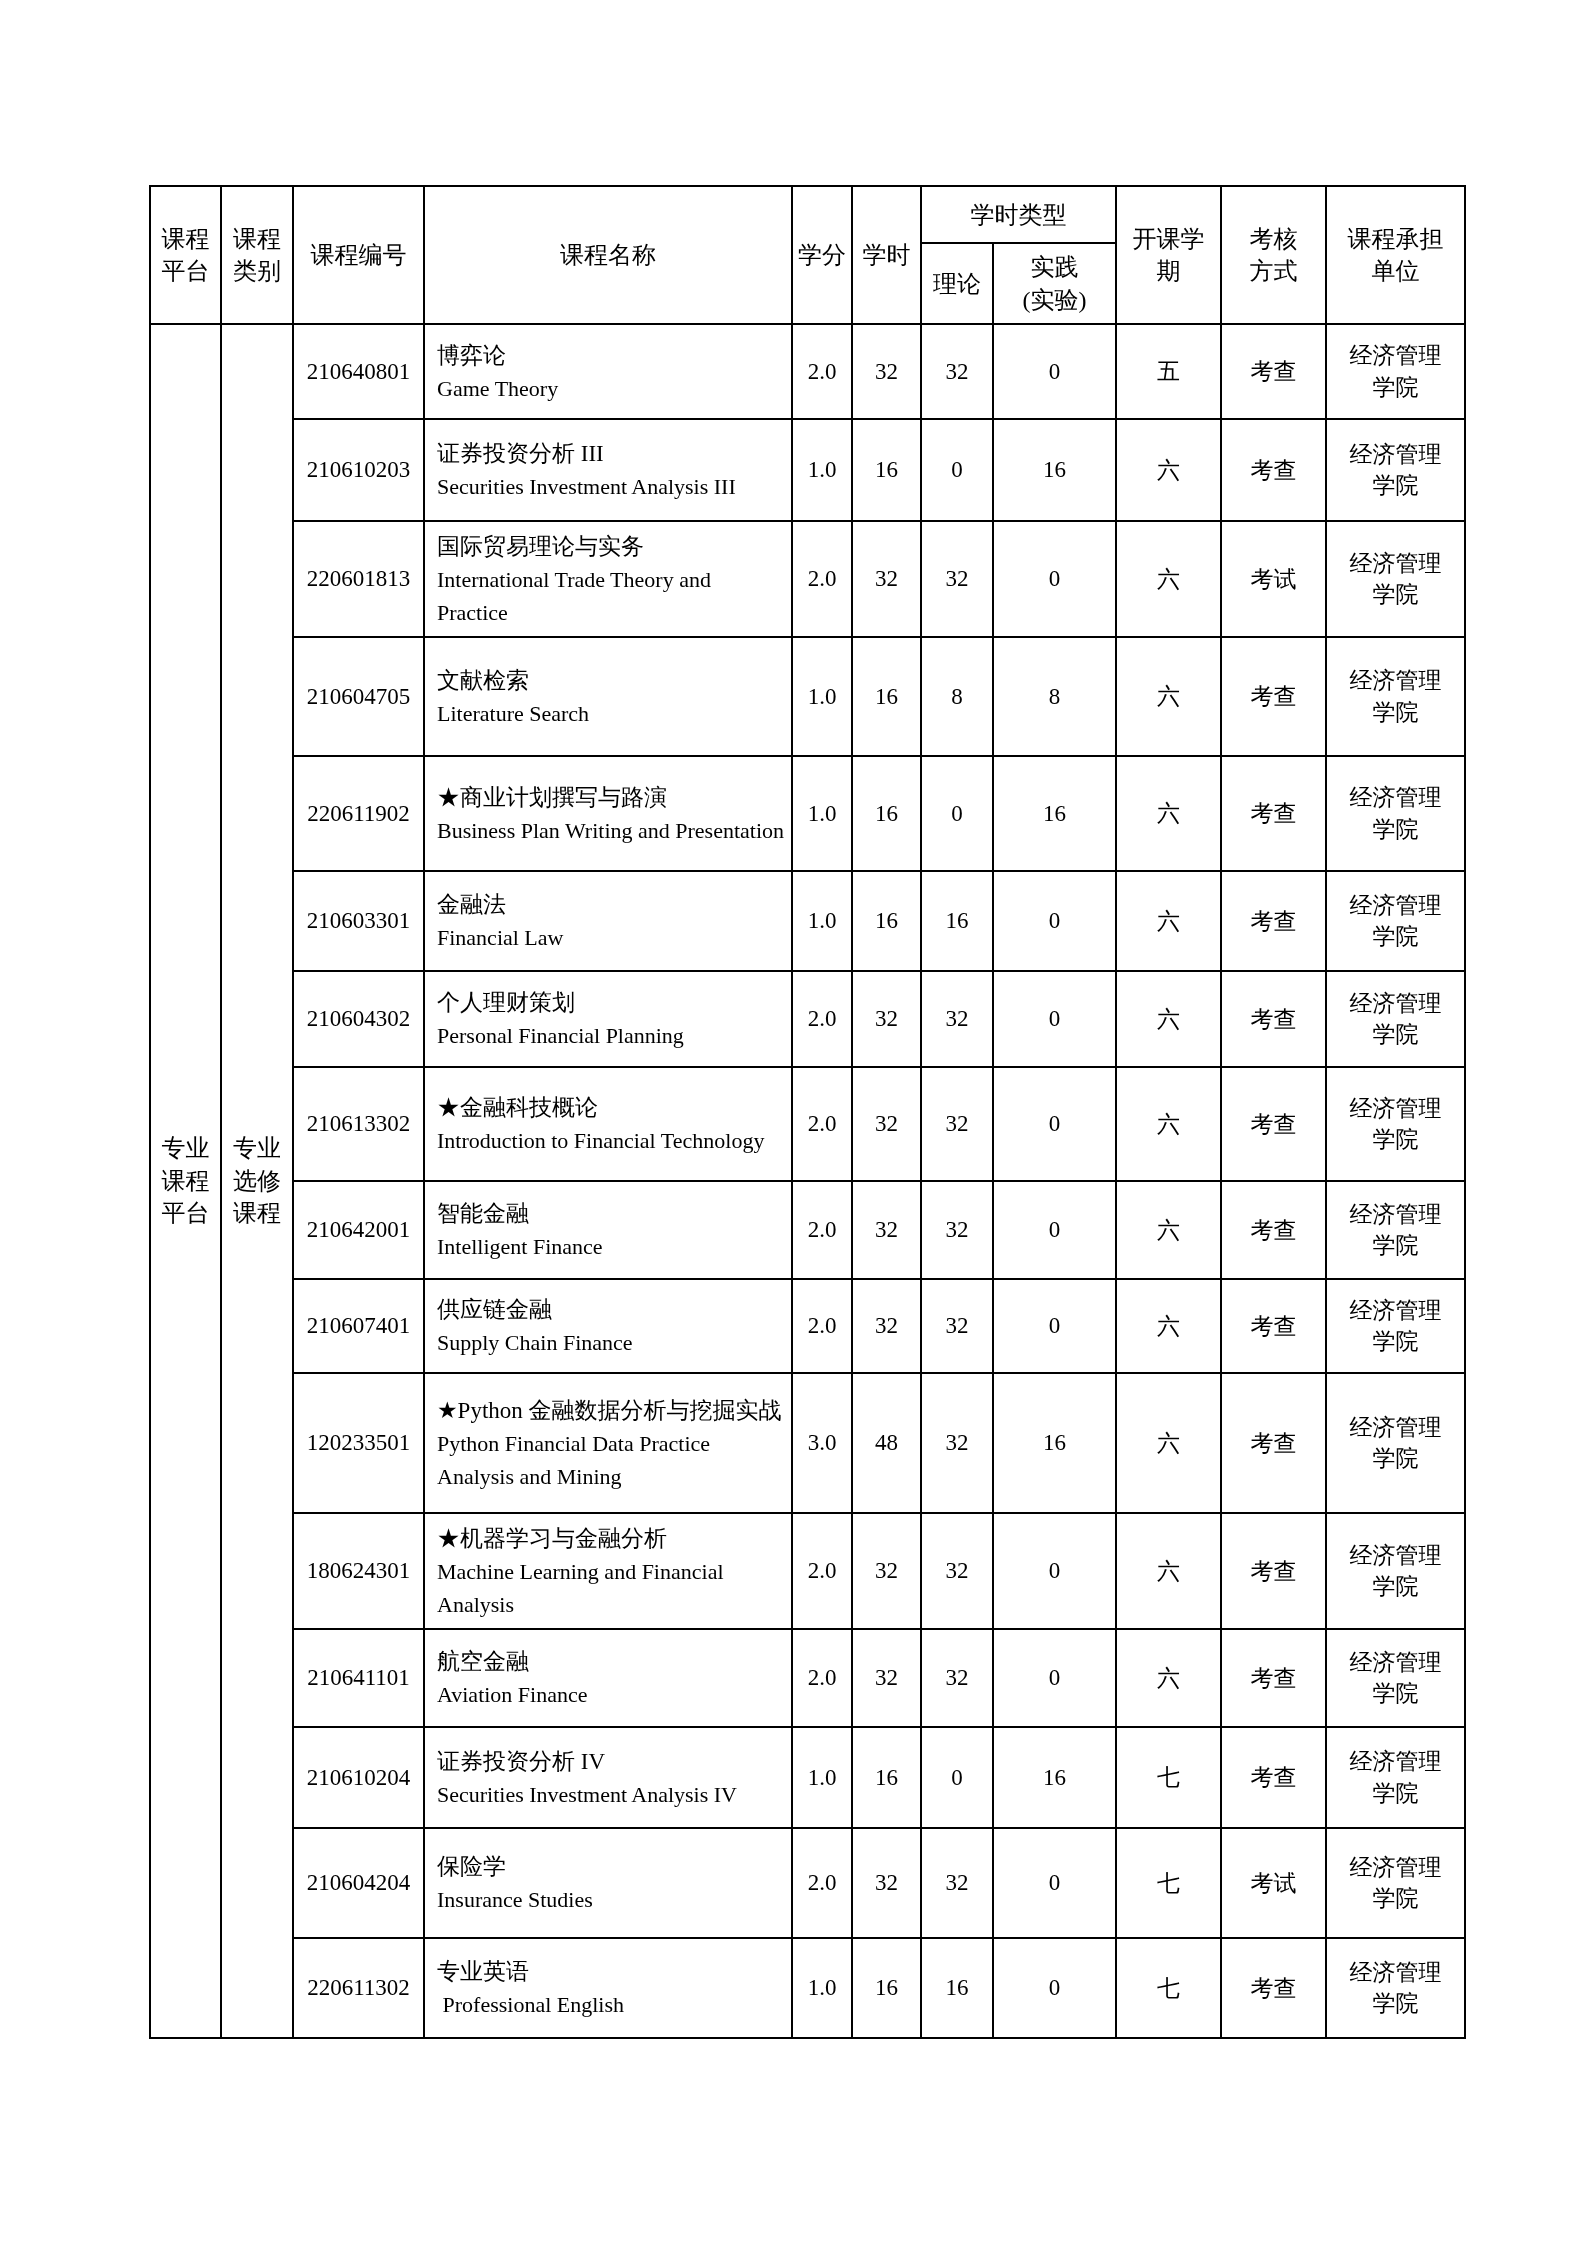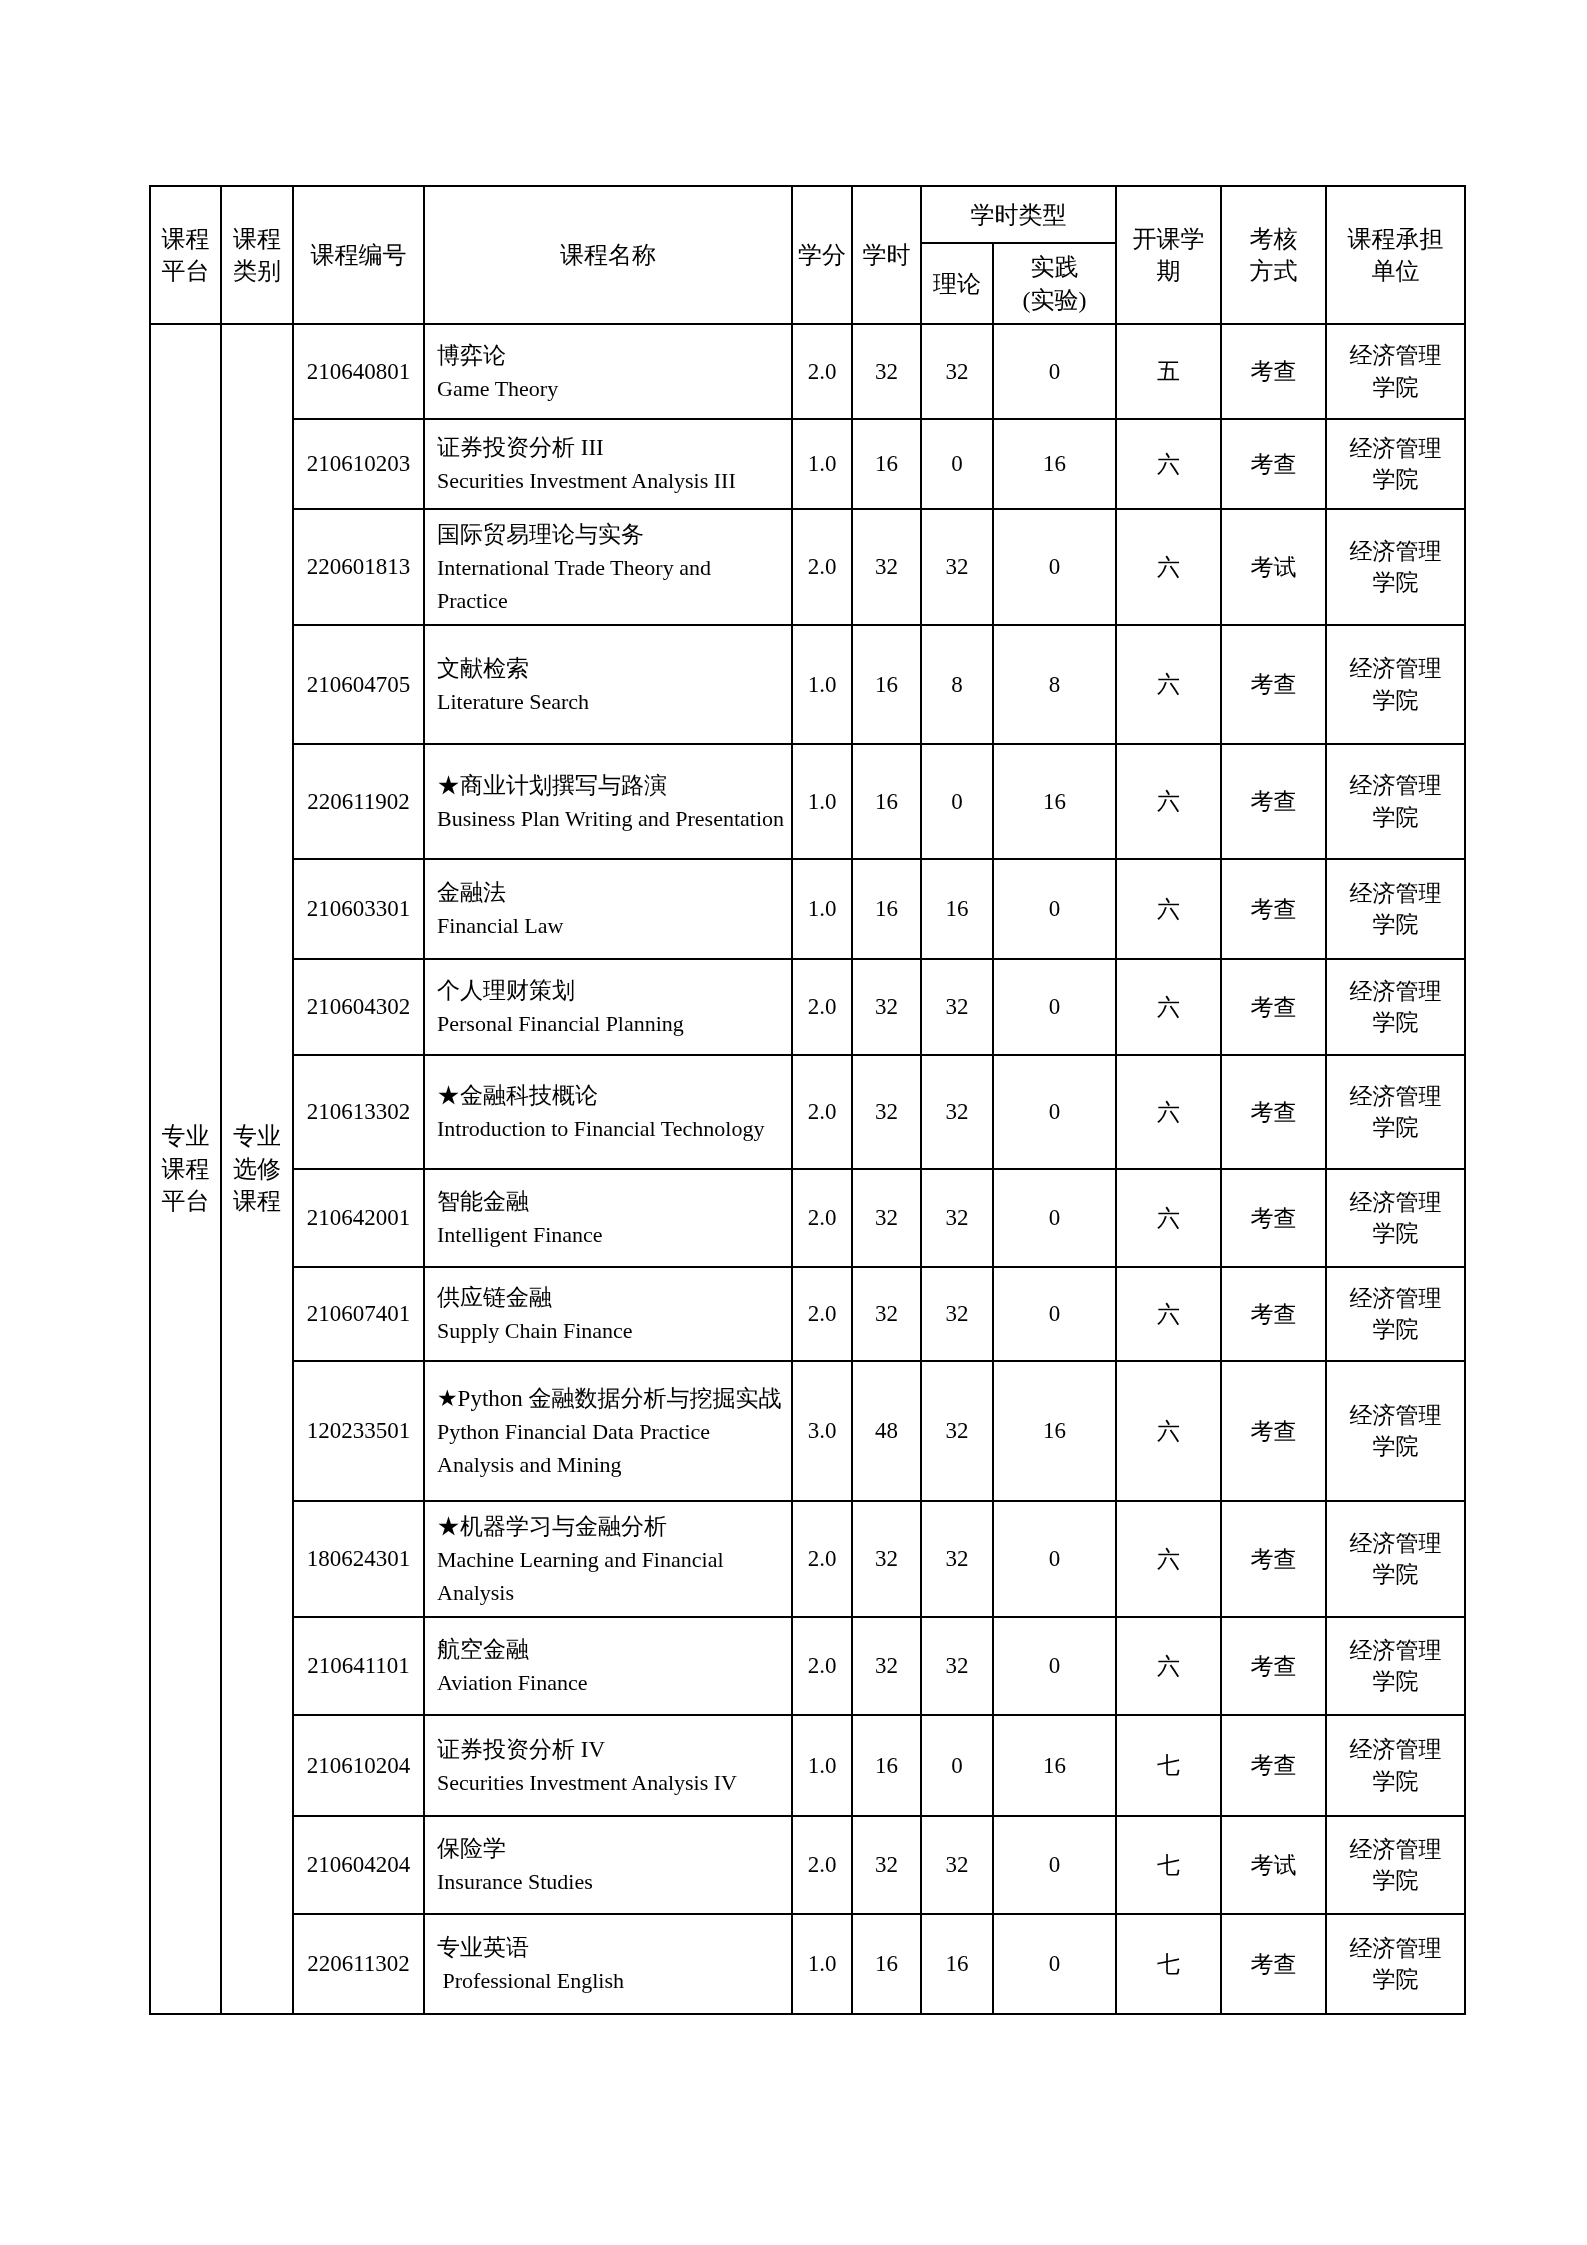--- a/index.html
+++ b/index.html
@@ -24,34 +24,34 @@
     vertical-align:middle;
     font-weight:normal;
     font-size:24px;
     padding:4px 4px;
     overflow:hidden;
   }
   .multiline { white-space:pre-line; line-height:1.35; }
   thead tr:nth-child(1) { height:57px; }
   thead tr:nth-child(2) { height:81px; }
   tbody tr:nth-child(1)  { height:95px; }
-  tbody tr:nth-child(2)  { height:90px; }
+  tbody tr:nth-child(2)  { height:102px; }
   tbody tr:nth-child(3)  { height:116px; }
   tbody tr:nth-child(4)  { height:119px; }
   tbody tr:nth-child(5)  { height:115px; }
   tbody tr:nth-child(6)  { height:100px; }
   tbody tr:nth-child(7)  { height:96px;border-radius:24px; }
   tbody tr:nth-child(8)  { height:114px; }
   tbody tr:nth-child(9)  { height:98px; }
   tbody tr:nth-child(10) { height:94px; }
   tbody tr:nth-child(11) { height:140px; }
   tbody tr:nth-child(12) { height:116px; }
   tbody tr:nth-child(13) { height:98px; }
   tbody tr:nth-child(14) { height:101px; }
-  tbody tr:nth-child(15) { height:98px; }
+  tbody tr:nth-child(15) { height:110px; }
   tbody tr:nth-child(16) { height:100px; }
   td.cell-name {
     text-align:left;
     padding-left:12px;
     padding-right:6px;
   }
   .name-zh { font-size:23px; line-height:33px; }
   .name-en { font-size:22px; line-height:33px; white-space:pre-wrap; }
   td.cell-code { font-size:23px; }
   td.cell-num  { font-size:23px; }

